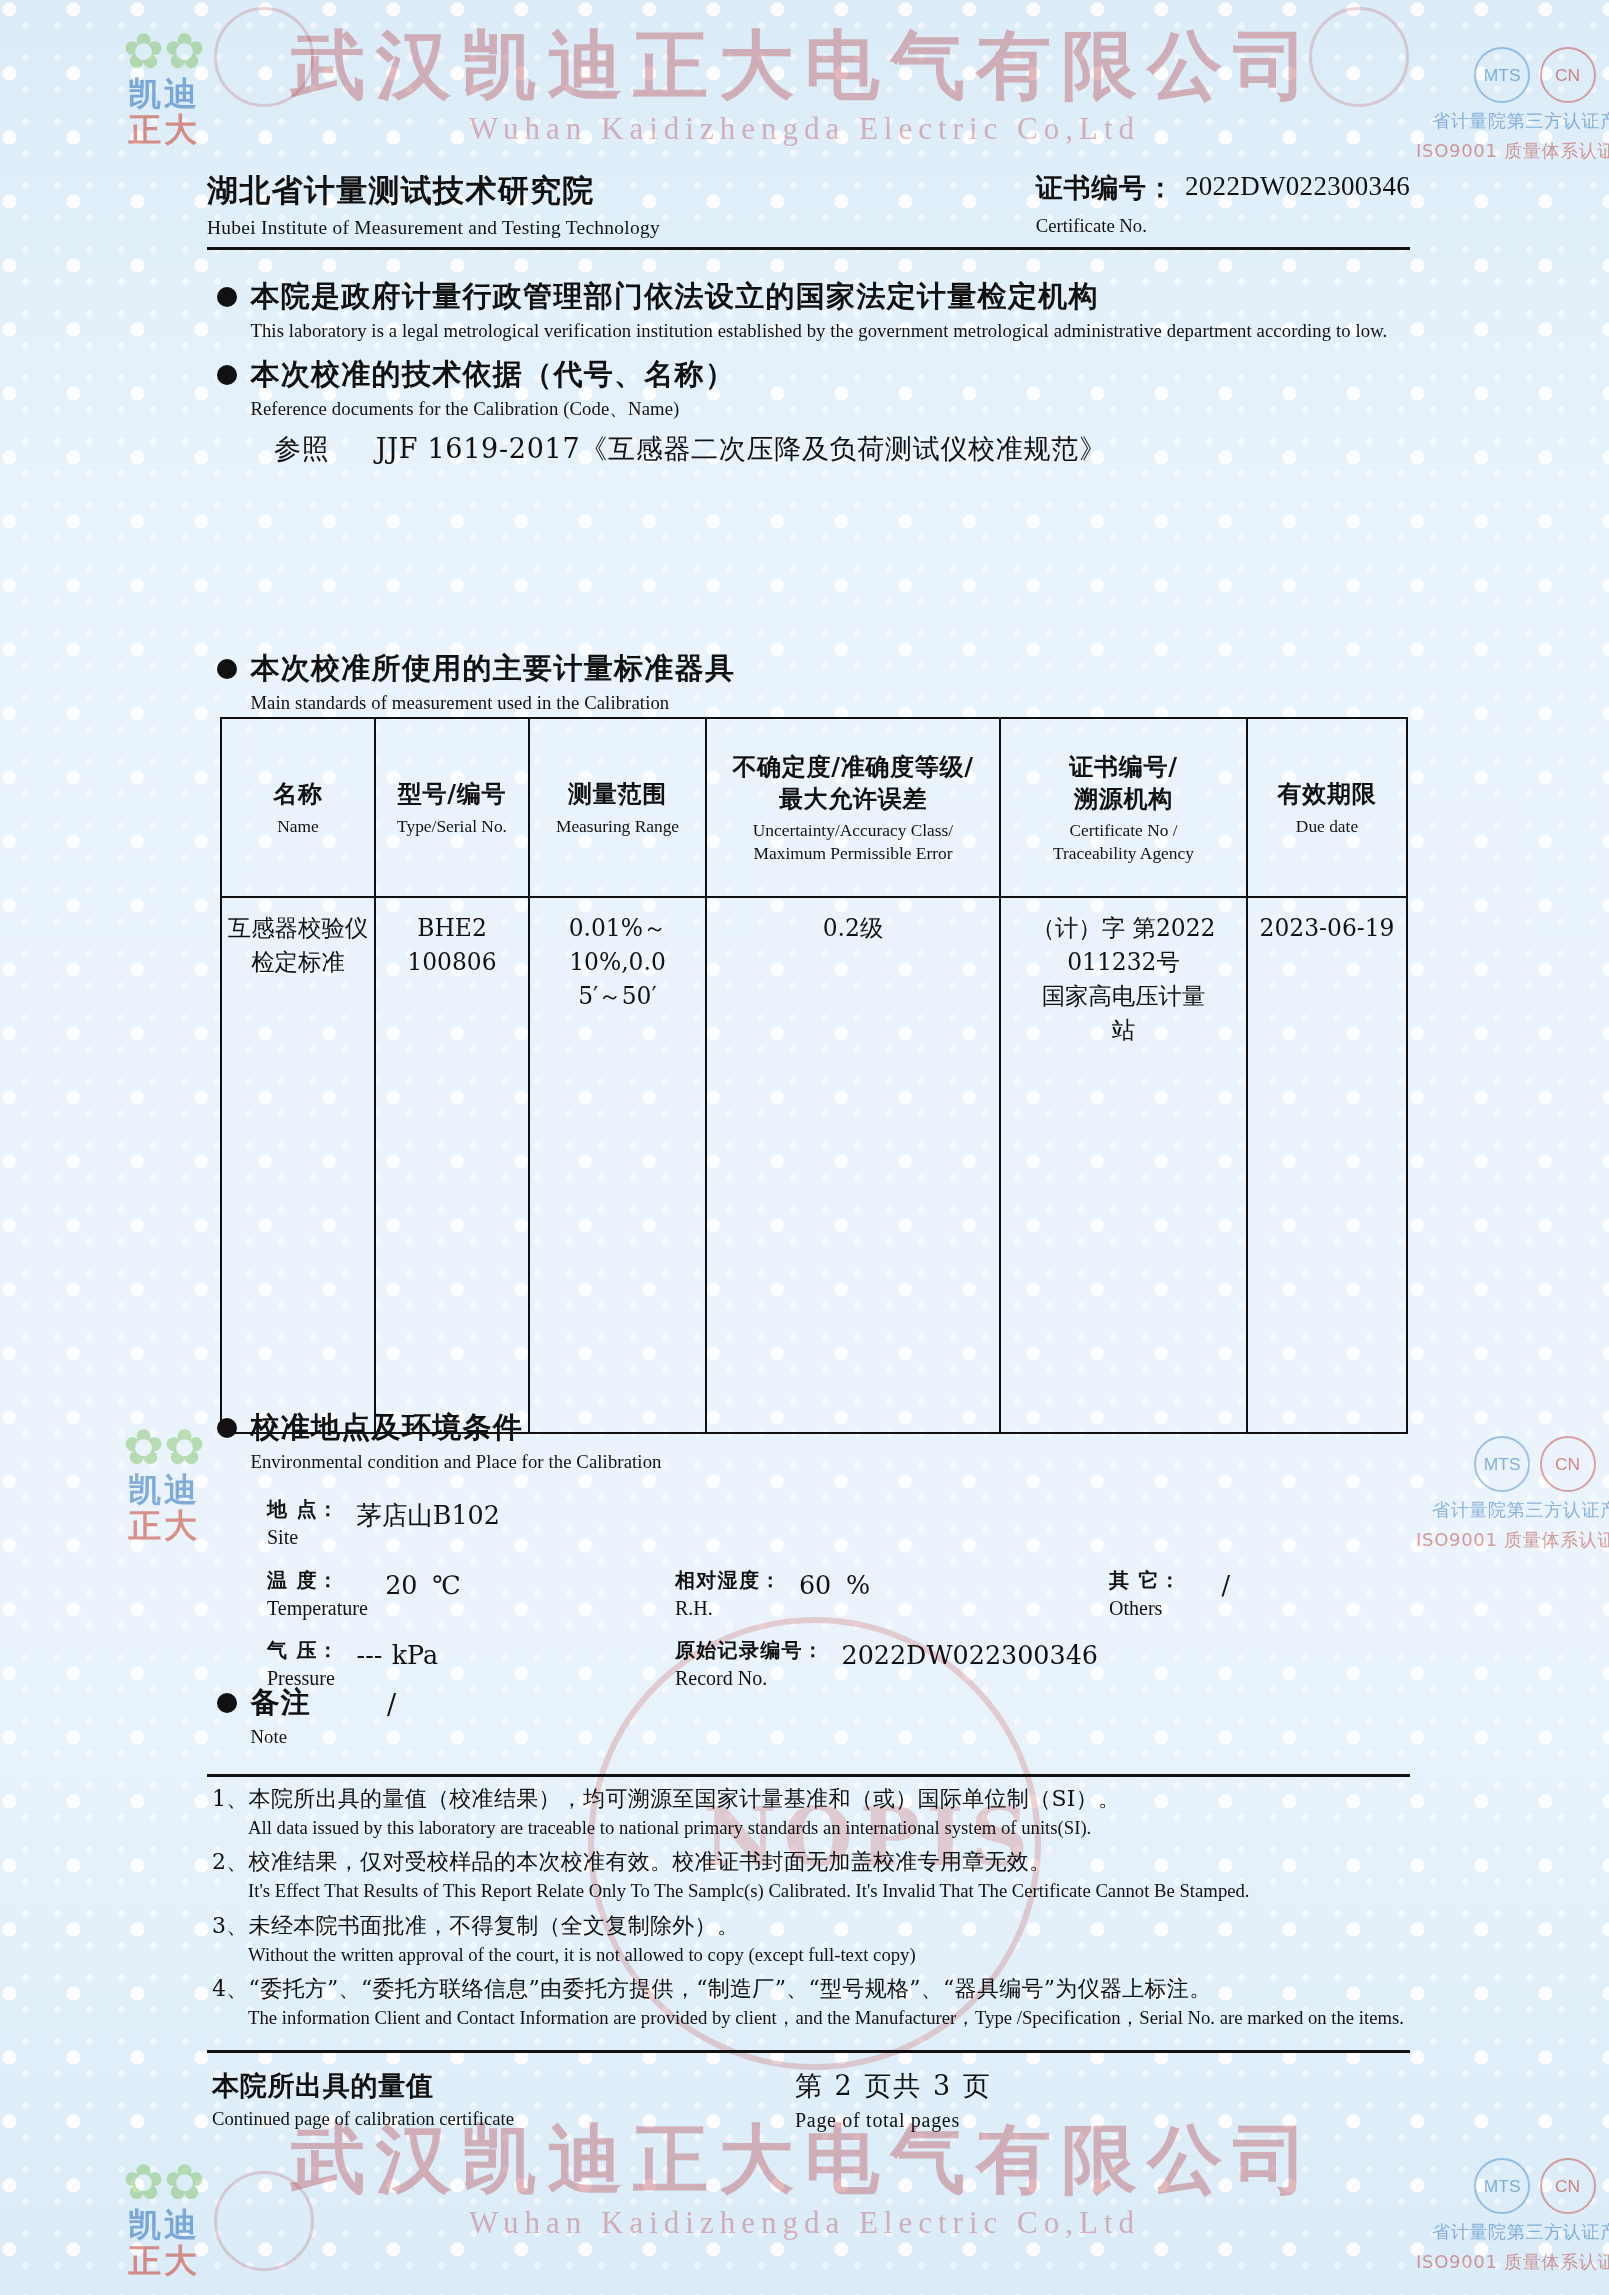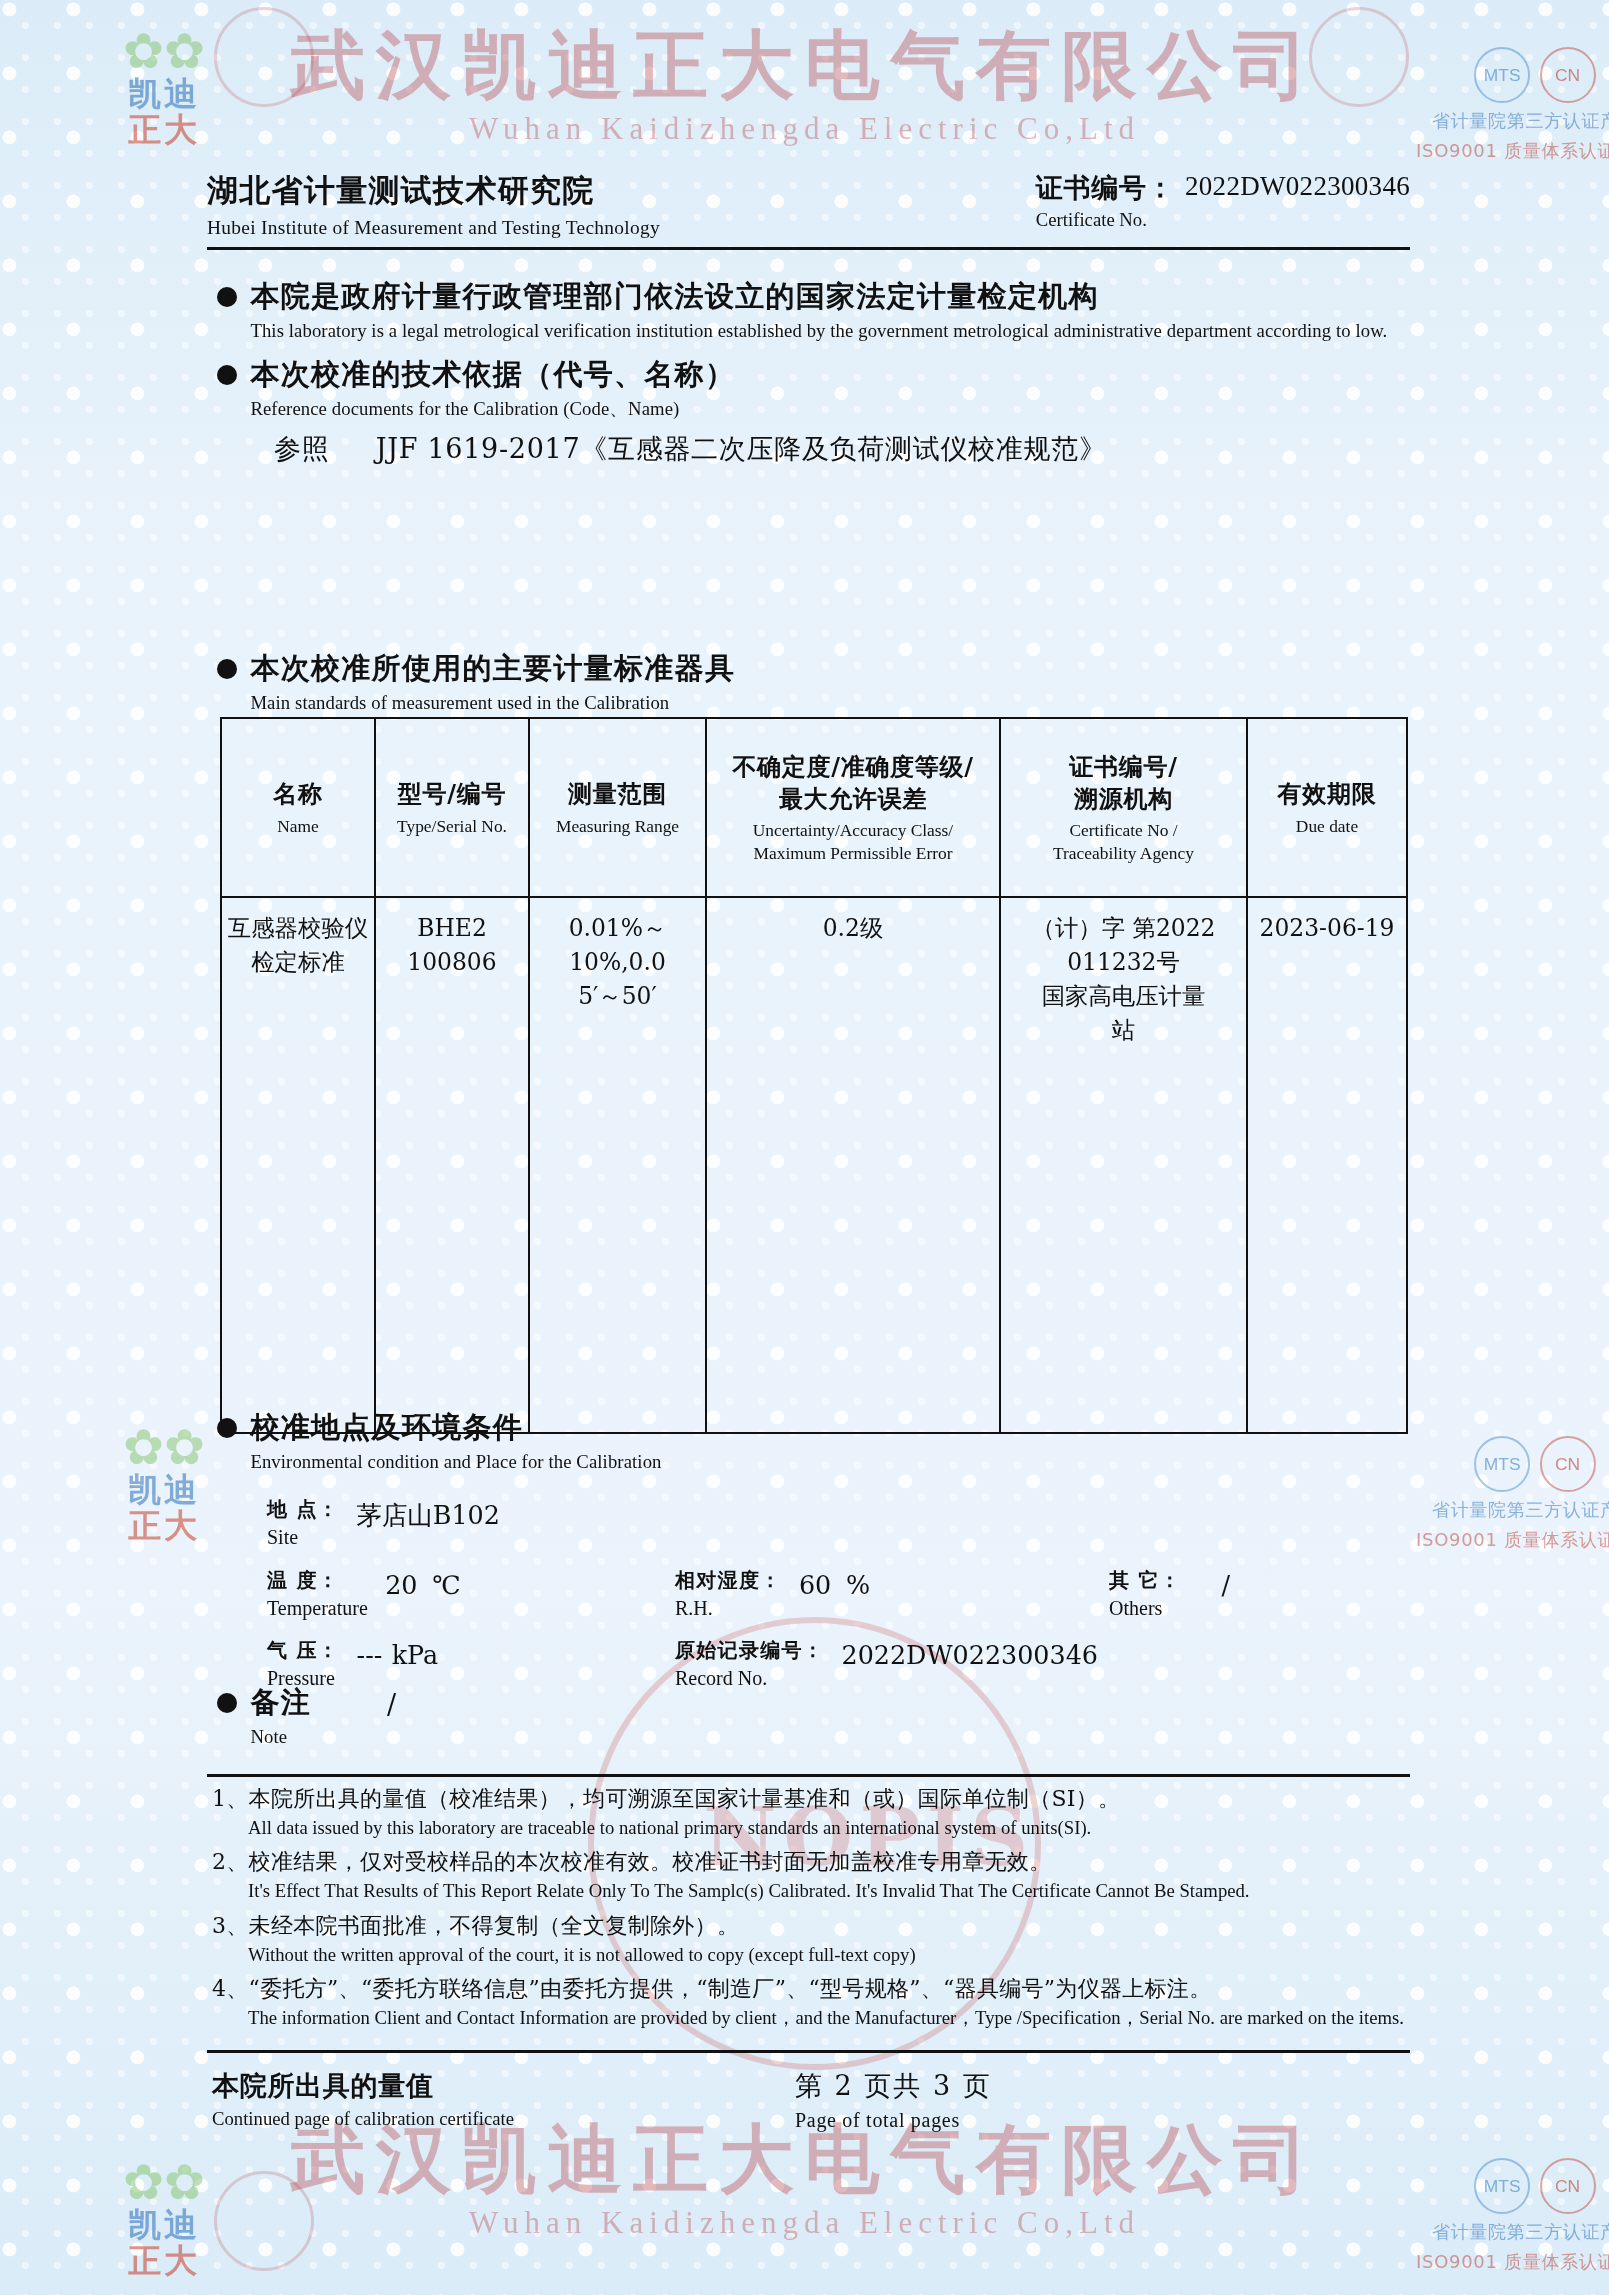--- a/index.html
+++ b/index.html
@@ -186,21 +186,21 @@
   .certno .lab .cn {
     font-family: "DejaVu Serif", serif;
     font-weight: bold;
     font-size: 27px;
     color: #111;
     letter-spacing: 0.7px;
   }
   .certno .lab .en {
     font-size: 18.7px;
     color: #111;
-    margin-top: 3px;
+    margin-top: 9px;
   }
   .certno .val {
     font-family: "Liberation Serif", serif;
     font-size: 27px;
     color: #111;
     margin-left: 10.7px;
     margin-top: 1.3px;
     letter-spacing: 0.3px;
   }
   .rule {

